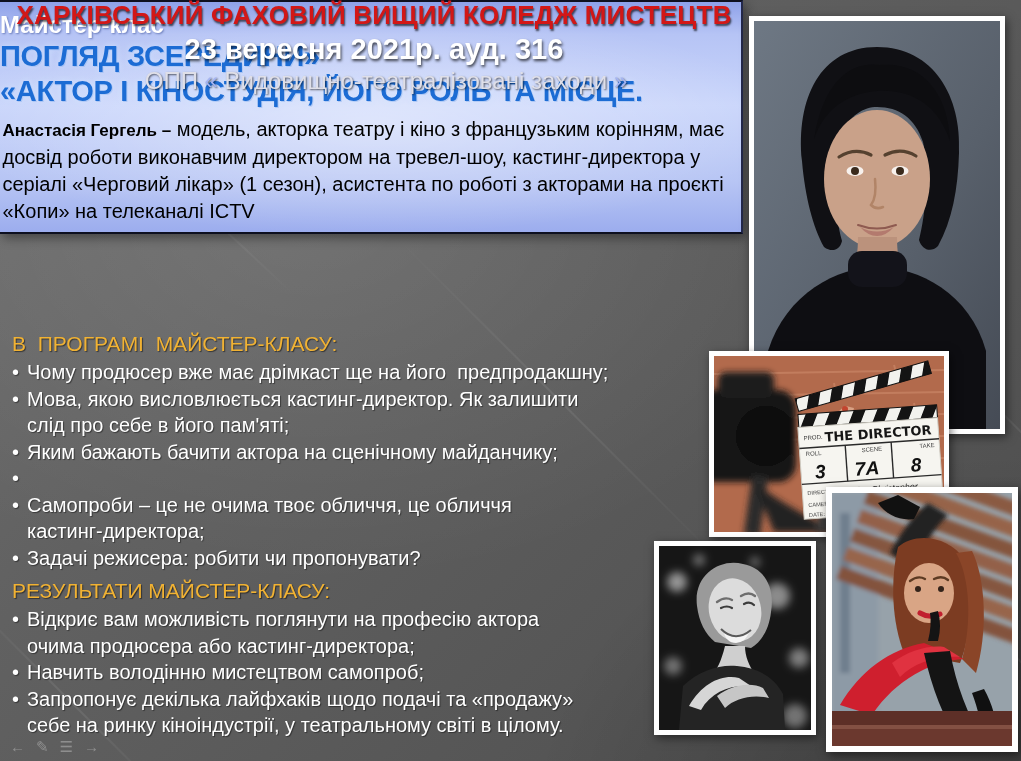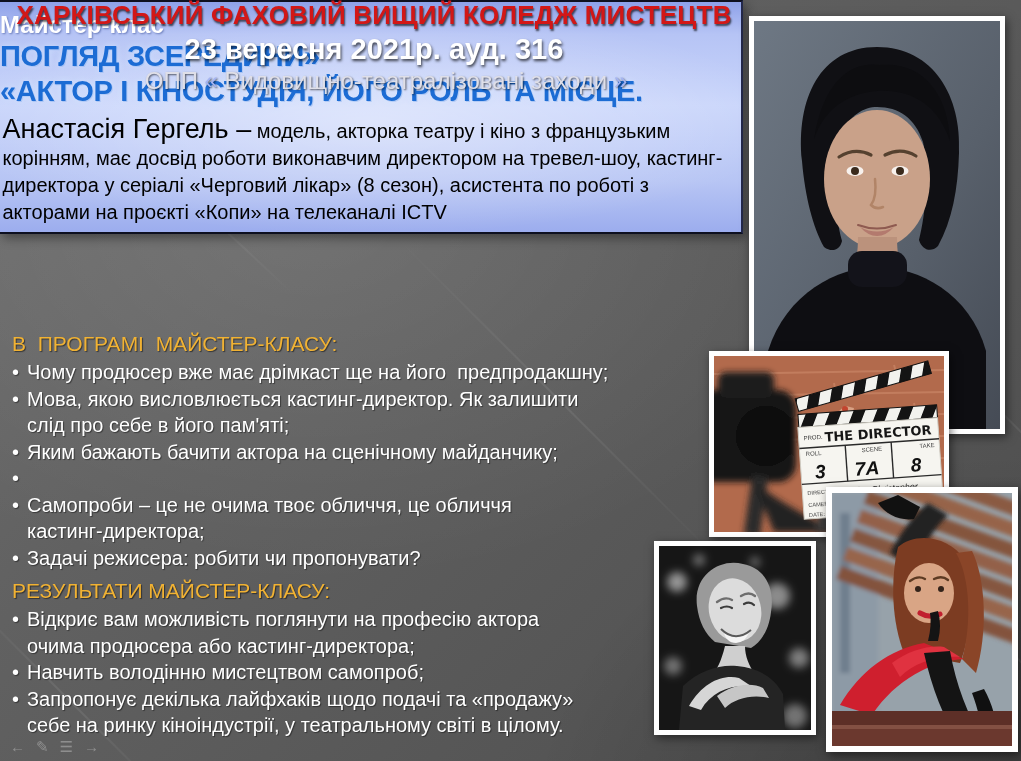--- a/index.html
+++ b/index.html
@@ -28,21 +28,21 @@
       radial-gradient(ellipse 560px 150px at 50% 52%, rgba(255,255,255,0.42), rgba(255,255,255,0) 75%),
       linear-gradient(180deg,#8ea1e9 0%,#b6c4f5 14%,#c9d5fb 45%,#b7c5f4 78%,#9cadee 100%);
     box-shadow:3px 4px 10px rgba(0,0,0,0.4);
     text-align:left;
   }
   .kicker{font-size:24px;font-weight:bold;color:#ffffff;margin-top:9px;
     text-shadow:1px 1px 2px rgba(60,80,150,0.6);}
   .banner-title{font-size:29px;font-weight:bold;color:#1c6cd4;line-height:35px;letter-spacing:-0.3px;
     text-shadow:0 0 7px rgba(210,228,255,0.95),1px 1px 0 rgba(130,170,235,0.55);}
   .speaker{font-size:20px;color:#000;line-height:27px;margin:7px auto 0;width:736px;}
-  .speaker-name{font-size:27px;font-weight:normal;}
+  .speaker-name{font-size:17px;font-weight:bold;}
   
   .lists{position:absolute;left:12px;top:332px;width:700px;z-index:1;}
   .section-heading{font-size:21px;font-weight:normal;color:#f1b233;white-space:pre-wrap;
     text-shadow:1px 1px 1px rgba(0,0,0,0.5);margin:0 0 3px 0;}
   .section-heading.results{margin-top:8px;}
   .bullet-item{display:flex;color:#ffffff;font-size:20px;line-height:26.5px;
     text-shadow:1px 1px 1px rgba(0,0,0,0.45);}
   .bullet-dot{flex:0 0 15px;}
   .bi-text{white-space:pre-wrap;}
   
@@ -72,21 +72,21 @@
   <div class="header">
     <div class="college">ХАРКІВСЬКИЙ ФАХОВИЙ ВИЩИЙ КОЛЕДЖ МИСТЕЦТВ</div>
     <div class="dateline">23 вересня 2021р. ауд. 316</div>
     <div class="oppline"><span>ОПП</span> <span class="oppquote">«</span> <span>Видовищно-театралізовані заходи</span> <span class="oppquote">»</span></div>
   </div>
 
   <div class="banner">
     <div class="kicker">Майстер-клас</div>
     <div class="banner-title">ПОГЛЯД ЗСЕРЕДИНИ»</div>
     <div class="banner-title">«АКТОР І КІНОСТУДІЯ, ЙОГО РОЛЬ ТА МІСЦЕ.</div>
-    <div class="speaker"><span class="speaker-name">Анастасія Гергель –</span><span> модель, акторка театру і кіно з французьким корінням, має досвід роботи виконавчим директором на тревел-шоу, кастинг-директора у серіалі «Черговий лікар» (8 сезон), асистента по роботі з акторами на проєкті «Копи» на телеканалі ICTV</span></div>
+    <div class="speaker"><span class="speaker-name">Анастасія Гергель –</span><span> модель, акторка театру і кіно з французьким корінням, має досвід роботи виконавчим директором на тревел-шоу, кастинг-директора у серіалі «Черговий лікар» (1 сезон), асистента по роботі з акторами на проєкті «Копи» на телеканалі ICTV</span></div>
   </div>
 
   <div class="lists">
     <div class="section-heading">В  ПРОГРАМІ  МАЙСТЕР-КЛАСУ:</div>
 
     <div class="bullet-item">
         <span class="bullet-dot">•</span>
         <span class="bi-text">Чому продюсер вже має дрімкаст ще на його  предпродакшну;</span>
       </div>
     <div class="bullet-item">

